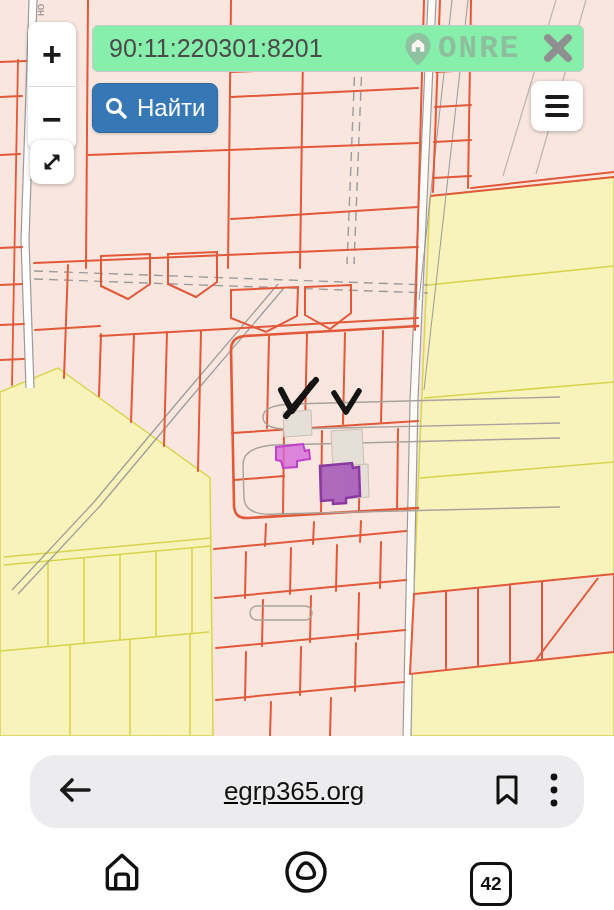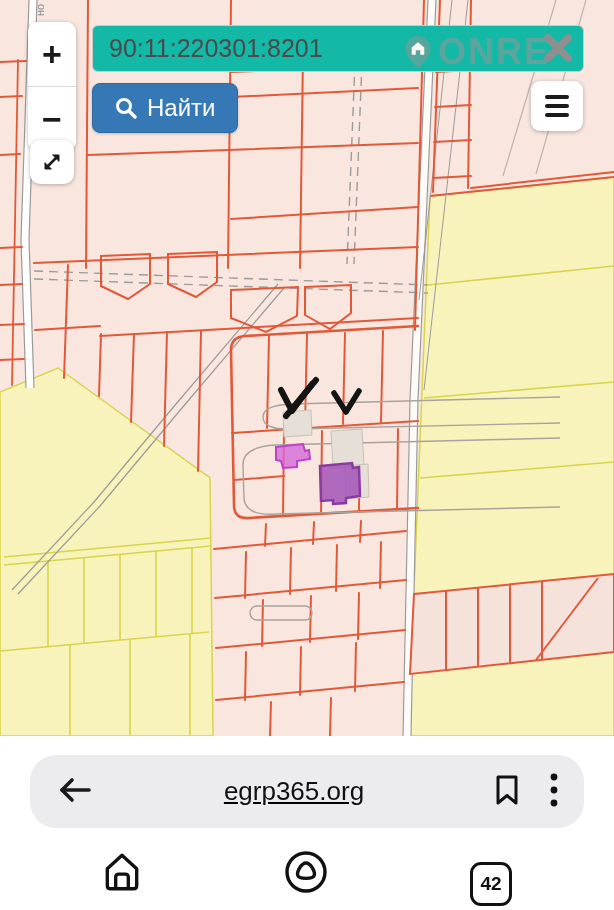--- a/index.html
+++ b/index.html
@@ -12,27 +12,27 @@
   
   .zoom-ctrl{position:absolute;left:28px;top:22px;width:48px;background:#fff;border-radius:10px;
     box-shadow:0 1px 4px rgba(0,0,0,.28);overflow:hidden;}
   .zoom-ctrl .zbtn{width:48px;height:64px;display:flex;align-items:center;justify-content:center;
     font-size:34px;font-weight:bold;color:#1a1a1a;cursor:pointer;background:#fff;border:none;}
   .zoom-ctrl .zdiv{height:1px;background:#d9d9d9;}
   .expand-btn{position:absolute;left:30px;top:140px;width:44px;height:44px;background:#fff;border-radius:10px;
     box-shadow:0 1px 4px rgba(0,0,0,.28);display:flex;align-items:center;justify-content:center;}
 
   .search-input{position:absolute;left:92px;top:25px;width:492px;height:47px;box-sizing:border-box;
-    background:#14b8a6;border:1px solid #c9c9c9;border-radius:6px;font-family:"Liberation Sans",sans-serif;
+    background:#86efac;border:1px solid #c9c9c9;border-radius:6px;font-family:"Liberation Sans",sans-serif;
     font-size:25px;color:#4a4a4a;padding:0 36px 0 16px;outline:none;}
   .watermark{position:absolute;left:404px;top:31px;display:flex;align-items:center;gap:6px;
-    color:rgba(150,150,148,.55);font-weight:bold;font-size:36px;letter-spacing:2px;pointer-events:none;}
+    color:rgba(150,150,148,.55);font-weight:bold;font-size:31px;letter-spacing:2px;pointer-events:none;font-family:Liberation Mono, monospace;}
   .clear-btn{position:absolute;left:536px;top:26px;width:44px;height:44px;display:flex;align-items:center;
     justify-content:center;background:transparent;border:none;cursor:pointer;}
-  .find-btn{position:absolute;left:92px;top:83px;height:50px;padding:0 22px;background:#3578b5;
+  .find-btn{position:absolute;left:92px;top:83px;height:50px;padding:0 12px;background:#3578b5;
     border:1px solid #2e6ba3;border-radius:8px;display:flex;align-items:center;gap:10px;color:#fff;
     font-size:24px;font-family:"Liberation Sans",sans-serif;cursor:pointer;box-shadow:0 1px 3px rgba(0,0,0,.2);}
   .menu-btn{position:absolute;left:531px;top:81px;width:52px;height:50px;background:#fff;border:none;
     border-radius:9px;box-shadow:0 1px 4px rgba(0,0,0,.28);display:flex;flex-direction:column;
     align-items:center;justify-content:center;gap:5px;cursor:pointer;}
   .menu-btn span{display:block;width:24px;height:4px;background:#1a1a1a;border-radius:2px;}
 
   
   .browser-bar{position:relative;width:614px;height:106px;background:#fff;}
   .url-pill{position:absolute;left:30px;top:19px;width:554px;height:73px;background:#ececee;border-radius:26px;

